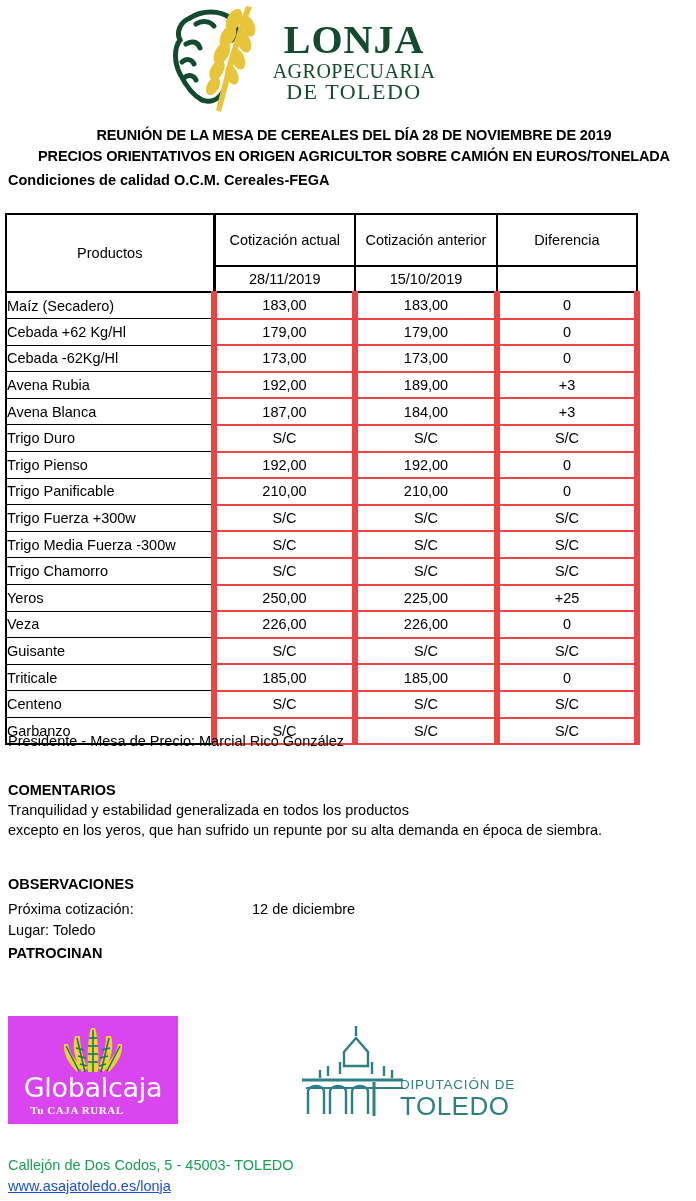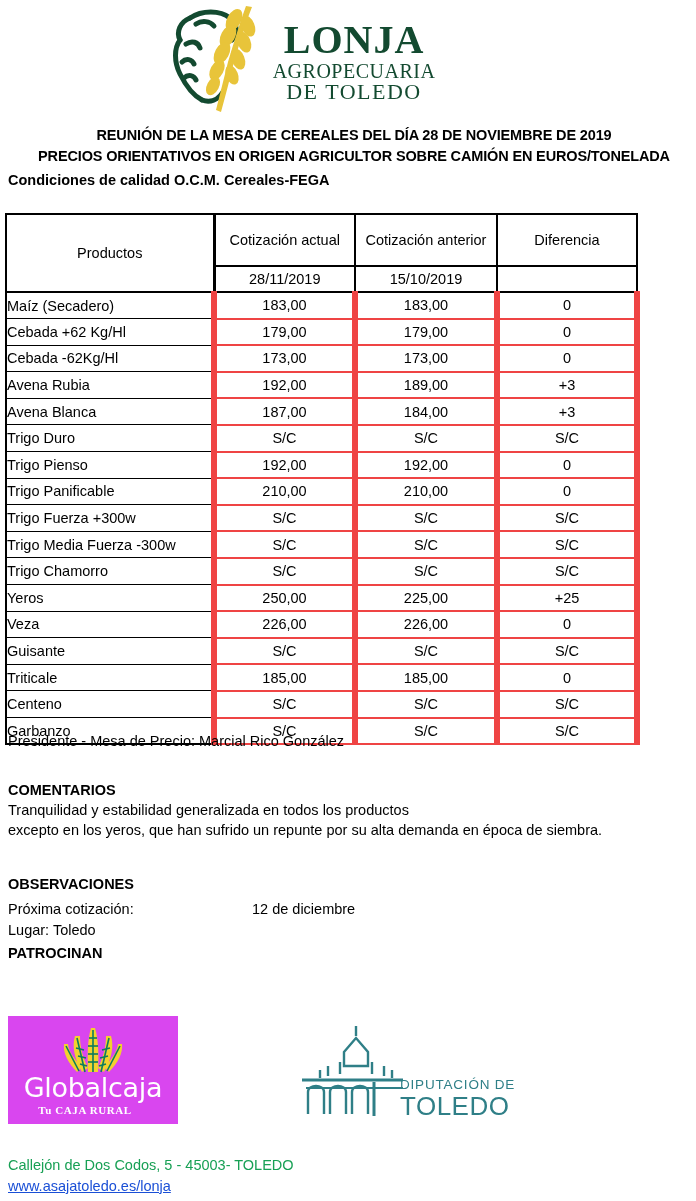--- a/index.html
+++ b/index.html
@@ -160,21 +160,21 @@
     background: #d946ef;
   }
   #gc-wheat { position: absolute; left: 50px; top: 6px; }
   #gc-name {
     position: absolute; left: 0; top: 56px; width: 170px;
     text-align: center; color: #ffffff;
     font-size: 27px; font-weight: 400; letter-spacing: -0.3px;
     font-family: "DejaVu Sans", sans-serif;
   }
   #gc-sub {
-    position: absolute; left: 8px; top: 88px; width: 138px;
+    position: absolute; left: 0; top: 88px; width: 138px;
     text-align: center; color: #ffffff;
     font-size: 11px; font-weight: 700; letter-spacing: 0.6px;
     font-family: "Liberation Serif", serif;
   }
 
   #diputacion {
     position: absolute;
     left: 300px; top: 1022px;
     width: 230px; height: 100px;
   }

